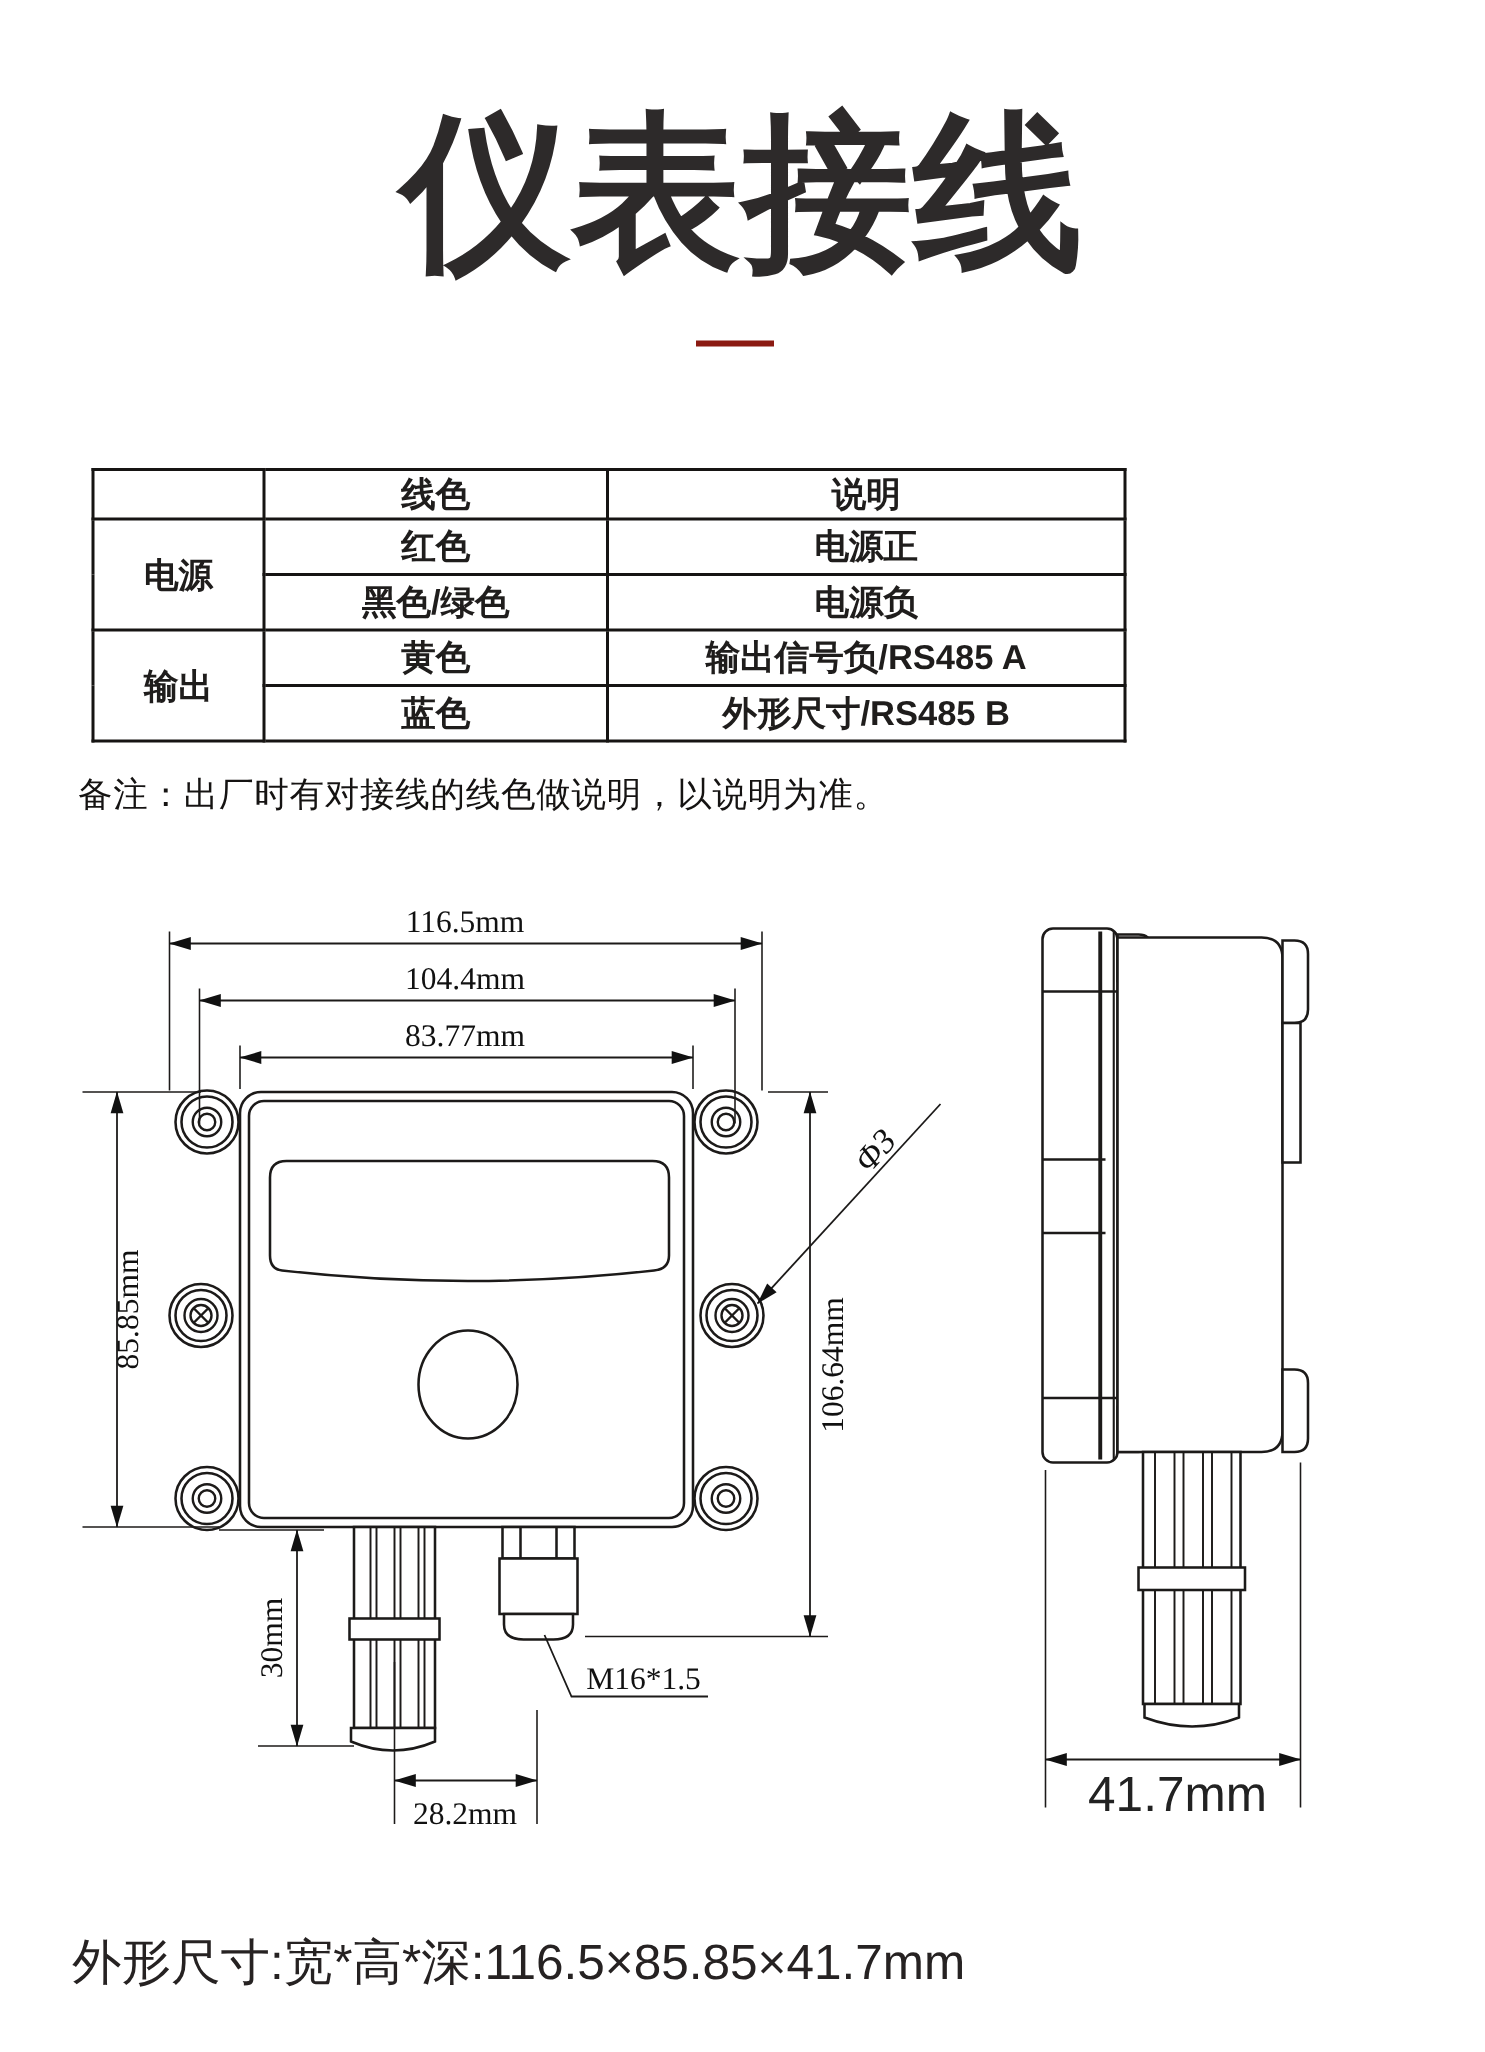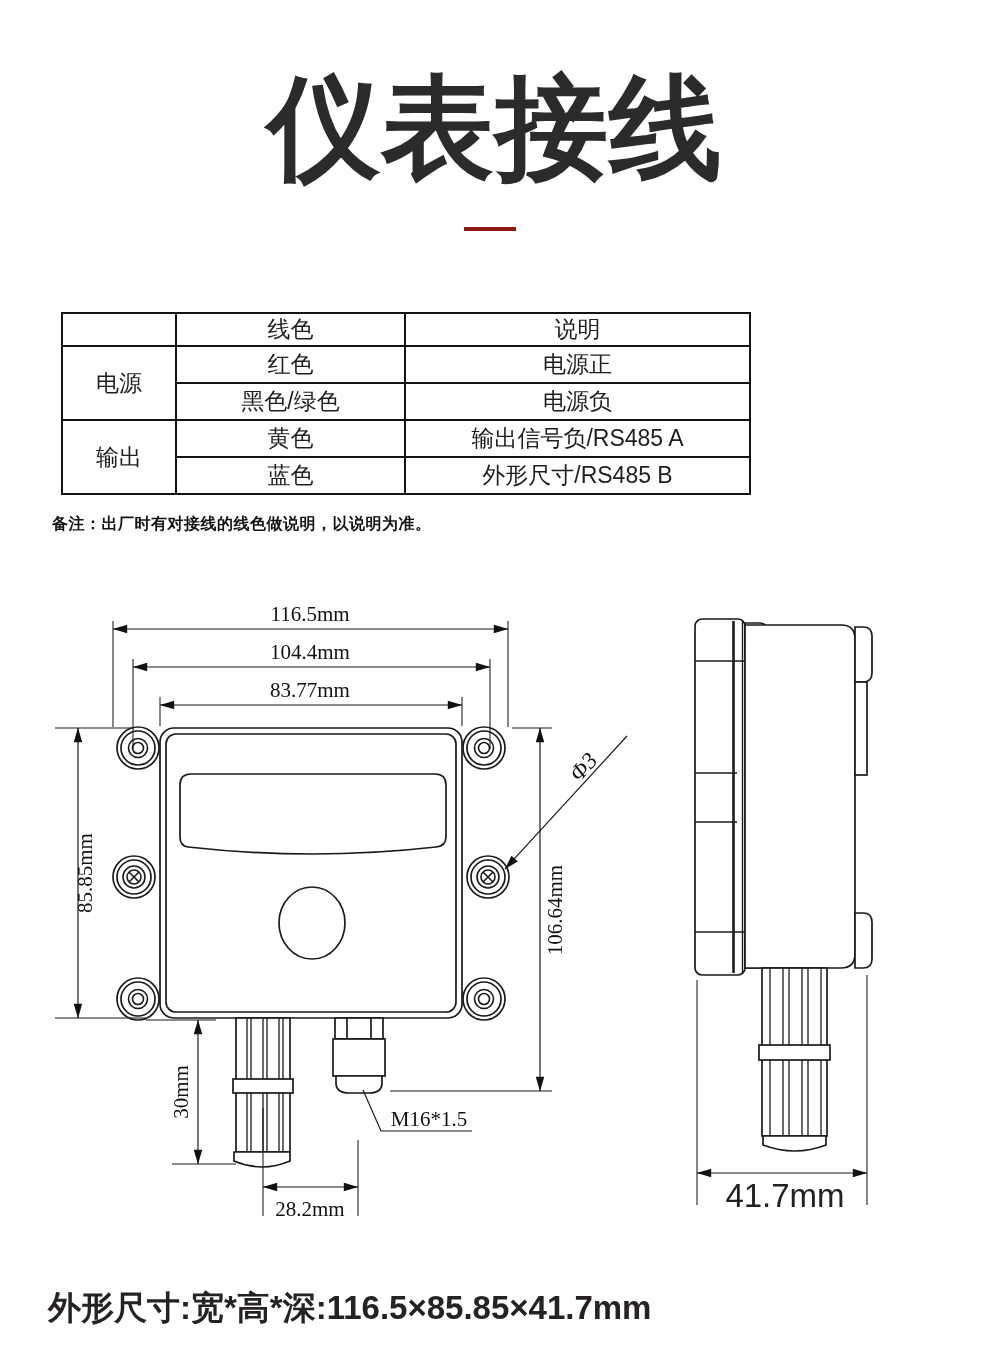--- a/index.html
+++ b/index.html
@@ -14,32 +14,32 @@
   }
   .title-underline{
     position:absolute;top:227px;left:464px;width:52px;height:4px;background:#8b1a12;
   }
   table.wiring{
     position:absolute;top:312px;left:61px;width:688px;
     border-collapse:collapse;table-layout:fixed;
   }
   table.wiring td{
     border:2px solid #161413;text-align:center;vertical-align:middle;
-    font-size:23px;font-weight:400;color:#1f1d1c;padding:0;
+    font-size:23px;font-weight:700;color:#1f1d1c;padding:0;
   }
   table.wiring tr.hdr td{height:30px;}
   table.wiring tr.row td{height:35px;}
   .note{
     position:absolute;top:514px;left:52px;margin:0;
-    font-size:16px;font-weight:700;color:#151312;letter-spacing:0.5px;
+    font-size:23px;font-weight:400;color:#151312;letter-spacing:0.5px;
   }
   .drawing{position:absolute;top:560px;left:0;}
   .footer-dim{
     position:absolute;top:1286px;left:48px;margin:0;
-    font-size:33px;font-weight:700;color:#262222;letter-spacing:0px;
+    font-size:33px;font-weight:400;color:#262222;letter-spacing:0px;
   }
   svg .dimtext{font-family:"Liberation Serif", serif;font-size:21px;fill:#111;font-weight:400;}
   svg .dimtext-sans{font-family:"Liberation Sans", sans-serif;font-size:33px;fill:#222;font-weight:400;}
   svg .phitext{font-family:"Liberation Serif", serif;font-size:23px;font-style:italic;fill:#111;}
 </style>
 </head>
 <body>
 
 <div class="canvas">
 

